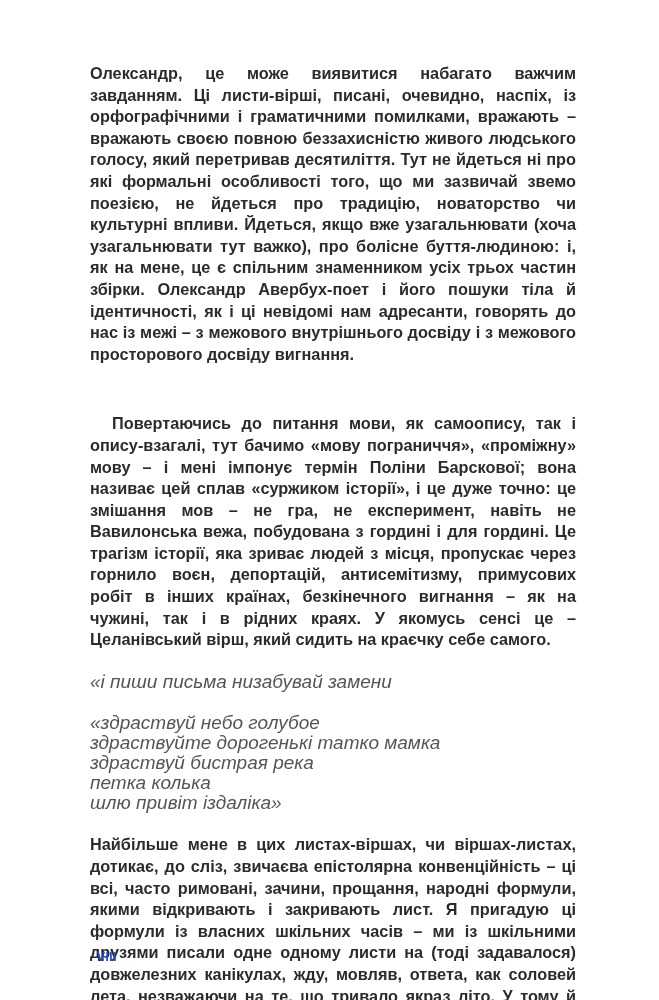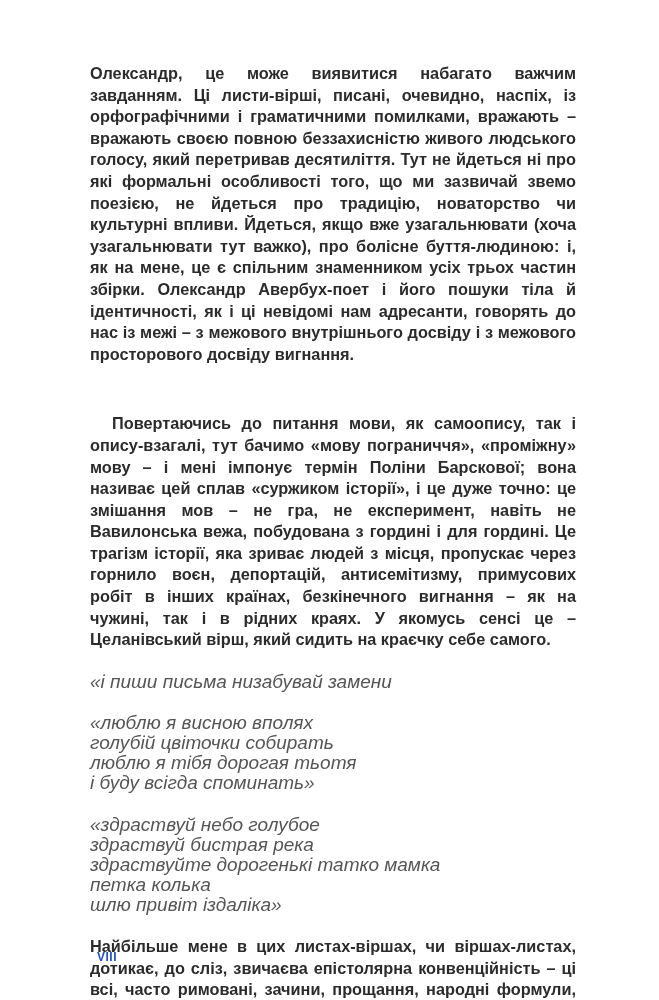--- a/index.html
+++ b/index.html
@@ -47,29 +47,23 @@
 
 <div class="page">
   <p class="para">Олександр, це може виявитися набагато важчим завданням. Ці листи-вірші, писані, очевидно, наспіх, із орфографічними і граматичними помилками, вражають – вражають своєю повною беззахисністю живого людського голосу, який перетривав десятиліття. Тут не йдеться ні про які формальні особливості того, що ми зазвичай звемо поезією, не йдеться про традицію, новаторство чи культурні впливи. Йдеться, якщо вже узагальнювати (хоча узагальнювати тут важко), про болісне буття-людиною: і, як на мене, це є спільним знаменником усіх трьох частин збірки. Олександр Авербух-поет і його пошуки тіла й ідентичності, як і ці невідомі нам адресанти, говорять до нас із межі – з межового внутрішнього досвіду і з межового просторового досвіду вигнання.</p>
   <p class="para indent">Повертаючись до питання мови, як самоопису, так і опису-взагалі, тут бачимо «мову пограниччя», «проміжну» мову – і мені імпонує термін Поліни Барскової; вона називає цей сплав «суржиком історії», і це дуже точно: це змішання мов – не гра, не експеримент, навіть не Вавилонська вежа, побудована з гордині і для гордині. Це трагізм історії, яка зриває людей з місця, пропускає через горнило воєн, депортацій, антисемітизму, примусових робіт в інших країнах, безкінечного вигнання – як на чужині, так і в рідних краях. У якомусь сенсі це – Целанівський вірш, який сидить на краєчку себе самого.</p>
 
   <div class="poems">
     <div class="stanza">
       <span class="verse-line">«і пиши письма низабувай замени</span>
     </div>
     <div class="stanza">
-      <span class="verse-line">«люблю я висною вполях</span>
-      <span class="verse-line">голубій цвіточки собирать</span>
-      <span class="verse-line">люблю я тібя дорогая тьотя</span>
-      <span class="verse-line">і буду всігда споминать»</span>
-    </div>
-    <div class="stanza">
       <span class="verse-line">«здраствуй небо голубое</span>
+      <span class="verse-line">здраствуйте дорогенькі татко мамка</span>
       <span class="verse-line">здраствуй бистрая река</span>
-      <span class="verse-line">здраствуйте дорогенькі татко мамка</span>
       <span class="verse-line">петка колька</span>
       <span class="verse-line">шлю привіт іздаліка»</span>
     </div>
   </div>
 
   <p class="para">Найбільше мене в цих листах-віршах, чи віршах-листах, дотикає, до сліз, звичаєва епістолярна конвенційність – ці всі, часто римовані, зачини, прощання, народні формули, якими відкривають і закривають лист. Я пригадую ці формули із власних шкільних часів – ми із шкільними друзями писали одне одному листи на (тоді задавалося) довжелезних канікулах, жду, мовляв, ответа, как соловей лета, незважаючи на те, що тривало якраз літо. У тому й сила формули – вона становить свій світ, який так просто не підважиш відмичкою того, що ми називаємо реальністю. Цей соловей усе одно співає своєї – точніше, співав, тому що онлайн-комунікація породила формули зовсім інші. Формульні «квіточки» зачинів контрастують із</p>
 </div>
 
 <div class="folio">VIII</div>
 

